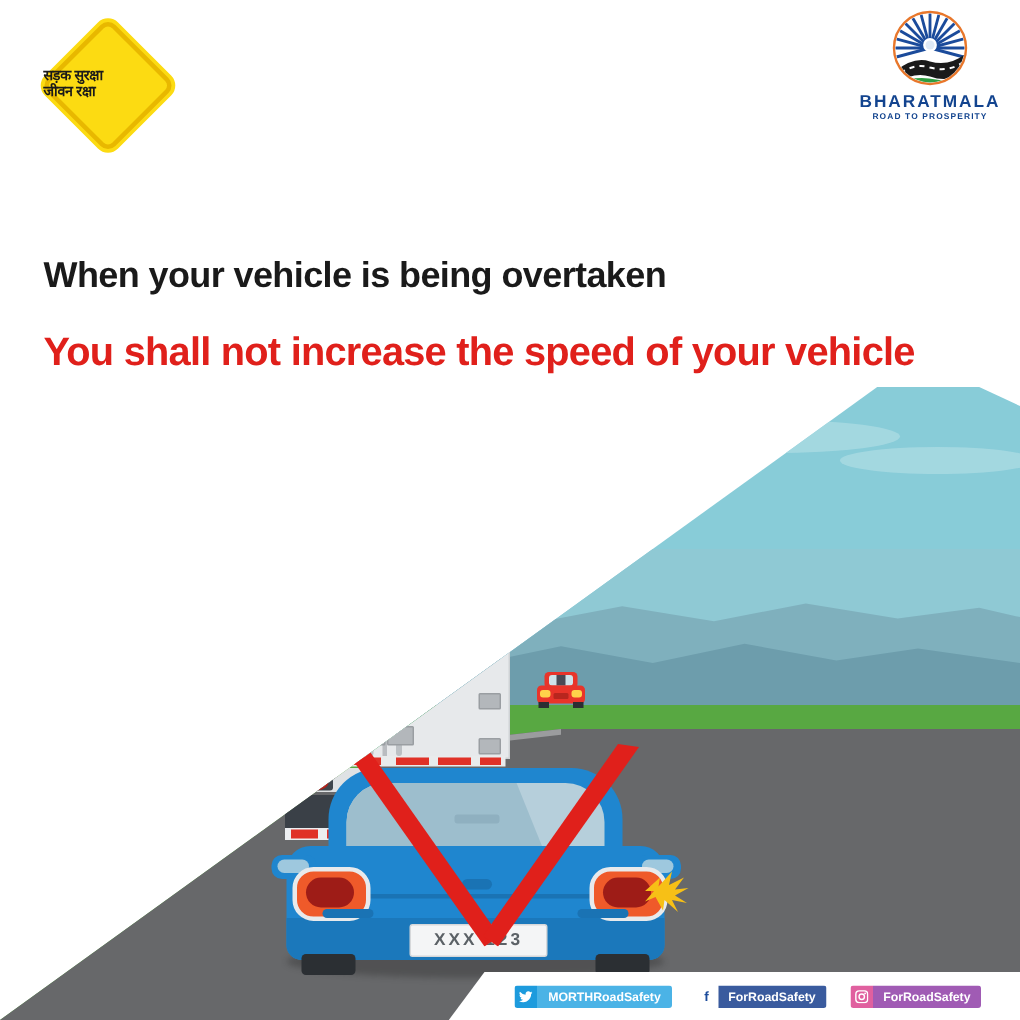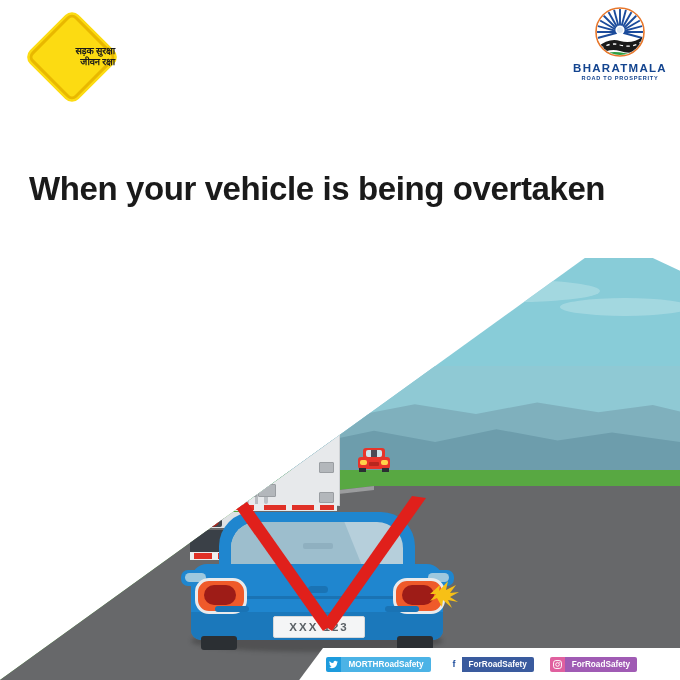--- a/index.html
+++ b/index.html
@@ -14,21 +14,21 @@
 
   .safety-sign{position:absolute;left:29px;top:14px;width:86px;height:86px;}
   .sign-diamond{
     position:absolute;left:50%;top:50%;width:58px;height:58px;
     transform:translate(-50%,-50%) rotate(45deg);
     background:#fcdb12;border:3px solid #e8b800;border-radius:7px;
     box-shadow:0 0 0 2.5px #fcdb12;
   }
   .sign-text{
     position:absolute;left:0;top:0;width:86px;height:86px;
-    display:flex;flex-direction:column;align-items:flex-end;justify-content:center;
+    display:flex;flex-direction:column;align-items:flex-start;justify-content:center;
     color:#1a1a1a;font-weight:bold;line-height:1.12;letter-spacing:-0.2px;
     font-size:9.5px;text-align:center;pointer-events:none;
   }
 
   .brand{position:absolute;left:566px;top:6px;width:108px;height:88px;text-align:center;}
   .brand-emblem{position:relative;margin:0 auto;width:52px;height:52px;}
   .brand-name{
     margin-top:4px;color:#13448f;font-weight:bold;font-size:11.5px;
     letter-spacing:1.3px;
   }
@@ -43,21 +43,21 @@
     display:flex;align-items:center;
   }
   .rules-banner span{
     color:#ffffff;font-size:22px;font-weight:bold;margin-left:27px;
     letter-spacing:-0.3px;
   }
 
   
   .head1{
     position:absolute;left:29px;top:170px;width:630px;
-    font-size:33px;font-weight:bold;color:#1a1a1a;letter-spacing:-0.4px;
+    font-size:24px;font-weight:bold;color:#1a1a1a;letter-spacing:-0.4px;
   }
   .head2{
     position:absolute;left:29px;top:219px;width:640px;
     font-size:26.5px;font-weight:bold;color:#e0201b;letter-spacing:-0.5px;
   }
 
   
   #scene{
     position:absolute;left:0;top:258px;width:680px;height:422px;overflow:hidden;
   }
@@ -176,21 +176,21 @@
   #footer{
     position:absolute;left:0;top:648px;width:680px;height:32px;
   }
   .footer-bar{
     position:absolute;left:0;top:0;width:680px;height:32px;background:#ffffff;
     clip-path:polygon(47.5% 0%, 100% 0%, 100% 100%, 44% 100%);
   }
   .socials{
     position:absolute;left:0;top:0;width:680px;height:32px;
     display:flex;align-items:center;justify-content:flex-end;gap:16px;
-    padding-right:43px;box-sizing:border-box;
+    padding-right:26px;box-sizing:border-box;
   }
   .badge{display:flex;align-items:center;height:15px;border-radius:2px;overflow:hidden;}
   .badge .ic{
     width:15px;height:15px;display:flex;align-items:center;justify-content:center;
     color:#fff;font-size:9px;font-weight:bold;flex:none;
   }
   .badge .tx{
     padding:0 7px;height:15px;line-height:15px;color:#ffffff;
     font-size:8.2px;font-weight:bold;white-space:nowrap;
   }
@@ -251,20 +251,21 @@
           </g>
         </svg>
       </div>
       <div class="brand-name">BHARATMALA</div>
       <div class="brand-tag">ROAD TO PROSPERITY</div>
     </div>
 
   </div>
 
   <div class="head1">When your vehicle is being overtaken</div>
+  <div class="head2">You shall not increase the speed of your vehicle</div>
 
   <div id="scene">
     <div id="sceneclip">
 
       <div class="sky"></div>
       <div class="sky2"></div>
       <div class="cloud" style="left:300px;top:34px;width:210px;height:26px;"></div>
       <div class="cloud" style="left:430px;top:22px;width:170px;height:22px;"></div>
       <div class="cloud" style="left:560px;top:40px;width:130px;height:18px;"></div>
 

